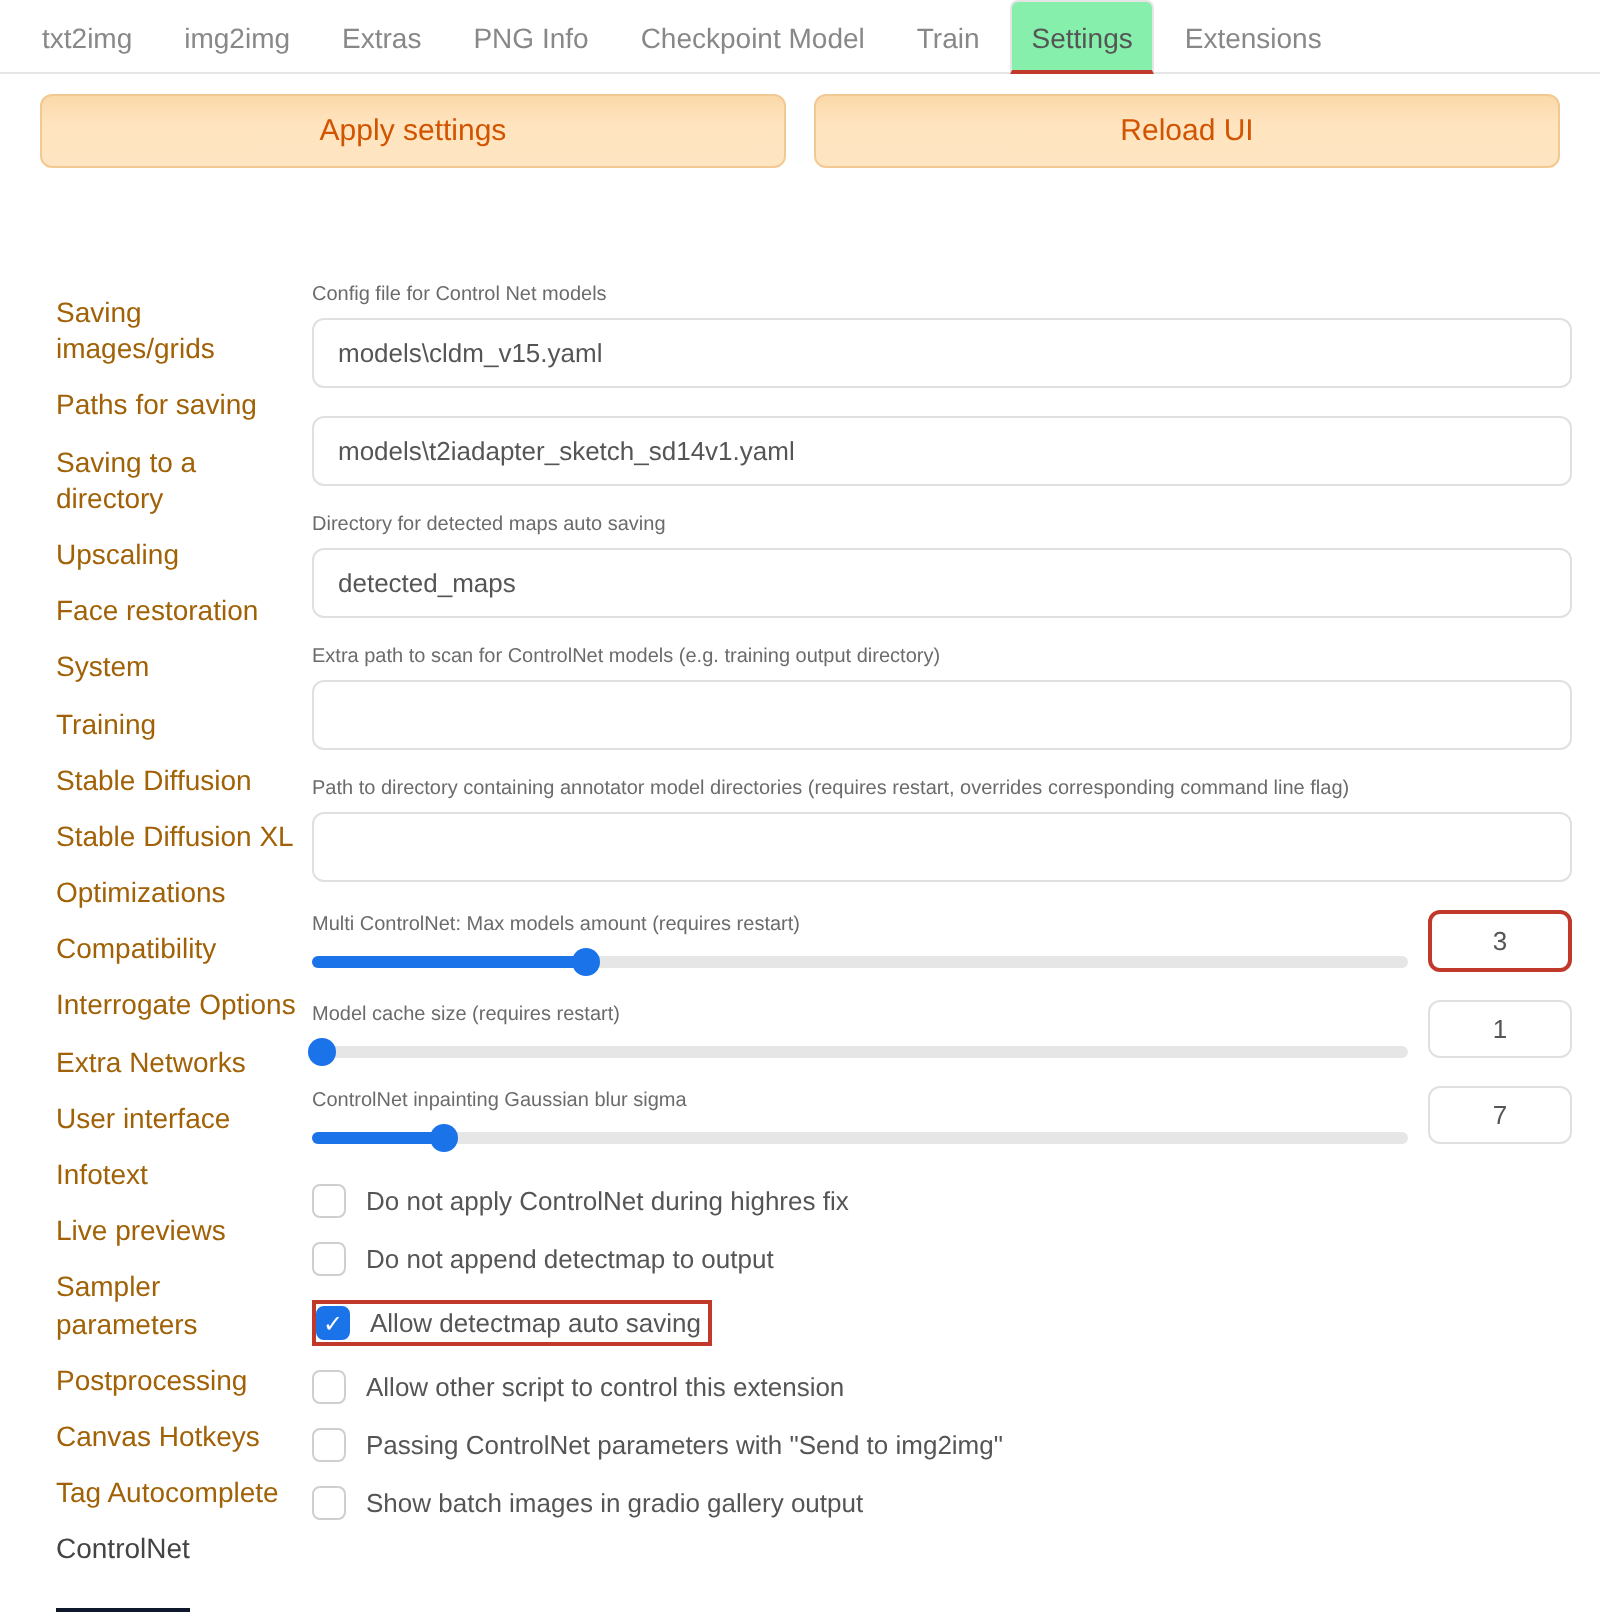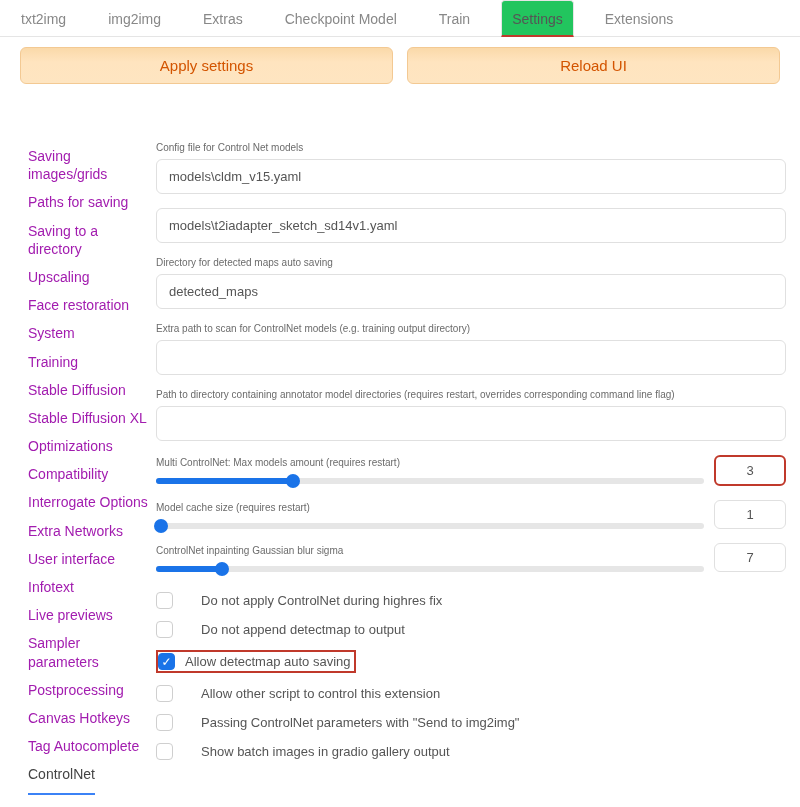--- a/index.html
+++ b/index.html
@@ -7,35 +7,35 @@
     font-family: -apple-system, BlinkMacSystemFont, "Segoe UI", Arial, sans-serif;
     font-size: 14px;
     color: #555;
     background: #fff;
     width: 800px;
   }
   .tabs {
     display: flex;
     border-bottom: 1px solid #e5e5e5;
     padding: 0 10px;
-    gap: 20px;
+    gap: 4px;
   }
   .tab {
     padding: 10px 10px 8px;
     color: #888;
     cursor: pointer;
     font-size: 14px;
     border: 1px solid transparent;
   }
   .tab.active {
     color: #555;
     border: 1px solid #e5e5e5;
     border-bottom: 2px solid #c0392b;
     border-radius: 4px 4px 0 0;
-    background: #22c55e;
+    background: #86efac;
     margin-bottom: -1px;
   }
   .button-row {
     display: flex;
     gap: 14px;
     padding: 10px 20px 6px;
   }
   .grad-button {
     flex: 1;
     border: none;
@@ -51,30 +51,30 @@
   .body-row {
     display: flex;
     padding-top: 52px;
   }
   .sidebar {
     width: 150px;
     padding-left: 28px;
     font-size: 14px;
   }
   .sidebar-item {
-    color: #a21caf;
+    color: #a16207;
     padding: 5px 0;
     line-height: 1.3;
     cursor: pointer;
   }
   .sidebar-item.active {
     color: #444;
-    border-bottom: 2px solid #3b82f6;
+    border-bottom: 2px solid #0f172a;
     display: inline-block;
-    padding-bottom: 9px;
+    padding-bottom: 20px;
   }
   .main {
     flex: 1;
     padding: 0 14px 10px 6px;
   }
   .field-group { margin-bottom: 14px; }
   .field-label {
     font-size: 10px;
     color: #6b6b6b;
     margin-bottom: 6px;
@@ -123,21 +123,21 @@
     position: absolute;
     width: 14px; height: 14px;
     border-radius: 50%;
     background: #1a73e8;
     top: 50%;
     transform: translate(-50%, -50%);
   }
   .checkbox-row {
     display: flex;
     align-items: center;
-    gap: 28px;
+    gap: 10px;
     padding: 6px 0;
   }
   .chk {
     width: 17px; height: 17px;
     border: 1px solid #cfcfcf;
     border-radius: 4px;
     background: #fff;
     display: inline-flex;
     align-items: center;
     justify-content: center;
@@ -156,20 +156,21 @@
   .chk-label { font-size: 13px; color: #555; }
   .highlight-box { border: 2px solid #c0392b; display: inline-flex; align-items:center; padding: 1px 4px 1px 0; gap:10px;}
 </style>
 </head>
 <body>
 
 <div class="tabs" id="tabs-container">
     <div class="tab">txt2img</div>
     <div class="tab">img2img</div>
     <div class="tab">Extras</div>
+    <div class="tab">PNG Info</div>
     <div class="tab">Checkpoint Model</div>
     <div class="tab">Train</div>
     <div class="tab active">Settings</div>
     <div class="tab">Extensions</div>
   </div>
 
 <div class="button-row">
   <button class="grad-button">Apply settings</button>
   <button class="grad-button">Reload UI</button>
 </div>

